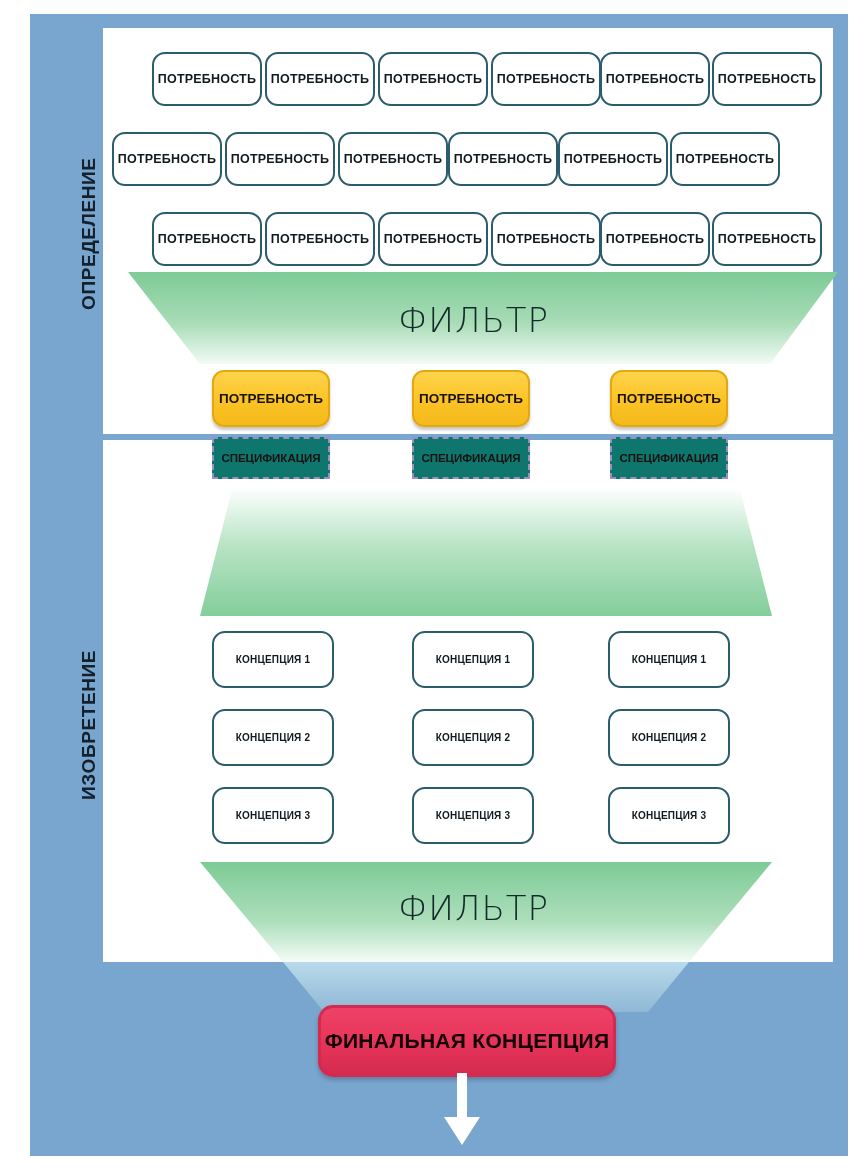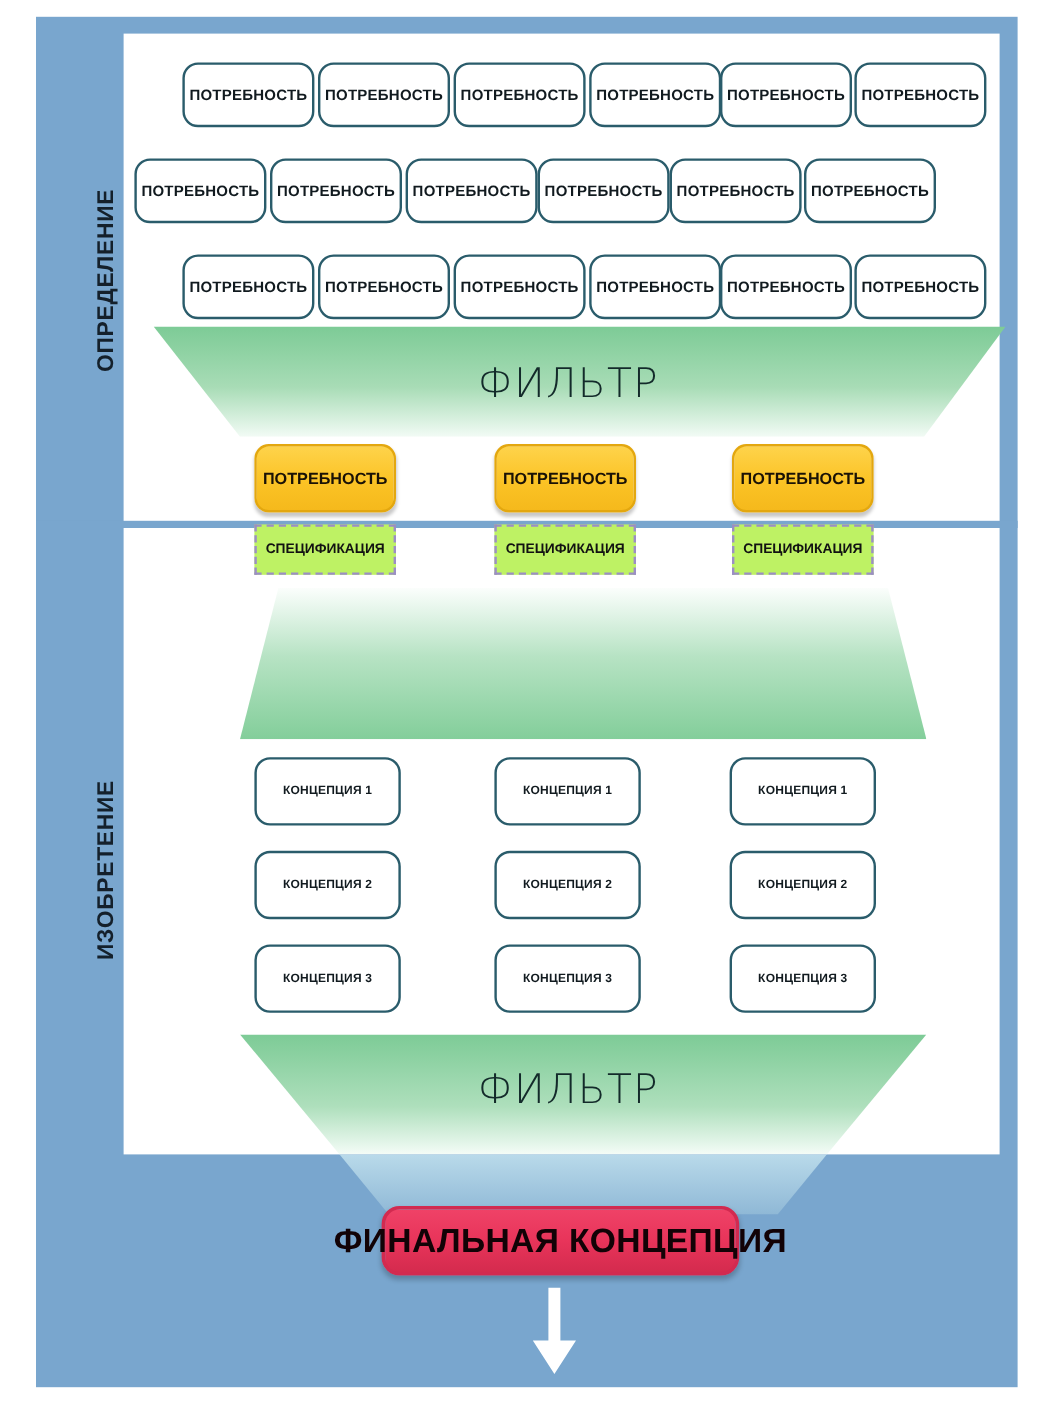--- a/index.html
+++ b/index.html
@@ -96,21 +96,21 @@
     font-family:"Liberation Sans", sans-serif;
     font-stretch:condensed;
     white-space:nowrap;
   }
 
   
   .spec-box{
     position:absolute;
     box-sizing:border-box;
     width:118px;height:42px;
-    background:#bef264;
+    background:#0f766e;
     border:2px dashed #9B8EC4;
     display:flex;align-items:center;justify-content:center;
     color:#121212;
     font-weight:bold;
     font-size:11.5px;
     font-family:"Liberation Sans", sans-serif;
     font-stretch:condensed;
     white-space:nowrap;
   }
 
@@ -120,29 +120,29 @@
     left:30px;top:434px;
     width:818px;height:6px;
     background:#79A6CE;
   }
 
   
   .final-concept{
     position:absolute;
     box-sizing:border-box;
     left:318px;top:1005px;
-    width:298px;height:58px;
+    width:298px;height:72px;
     background:linear-gradient(180deg,#EF4267 0%,#E8345A 50%,#D42B4E 100%);
     border:3px solid #D22A50;
     border-radius:15px;
     box-shadow:0 3px 4px rgba(0,0,0,0.22);
     display:flex;align-items:center;justify-content:center;
     color:#120206;
     font-weight:bold;
-    font-size:28px;
+    font-size:21px;
     letter-spacing:0.3px;
     font-family:"Liberation Sans", sans-serif;
     font-stretch:condensed;
     white-space:nowrap;
   }
 
   
   .down-arrow{ position:absolute; left:440px; top:1073px; }
 </style>
 </head>

